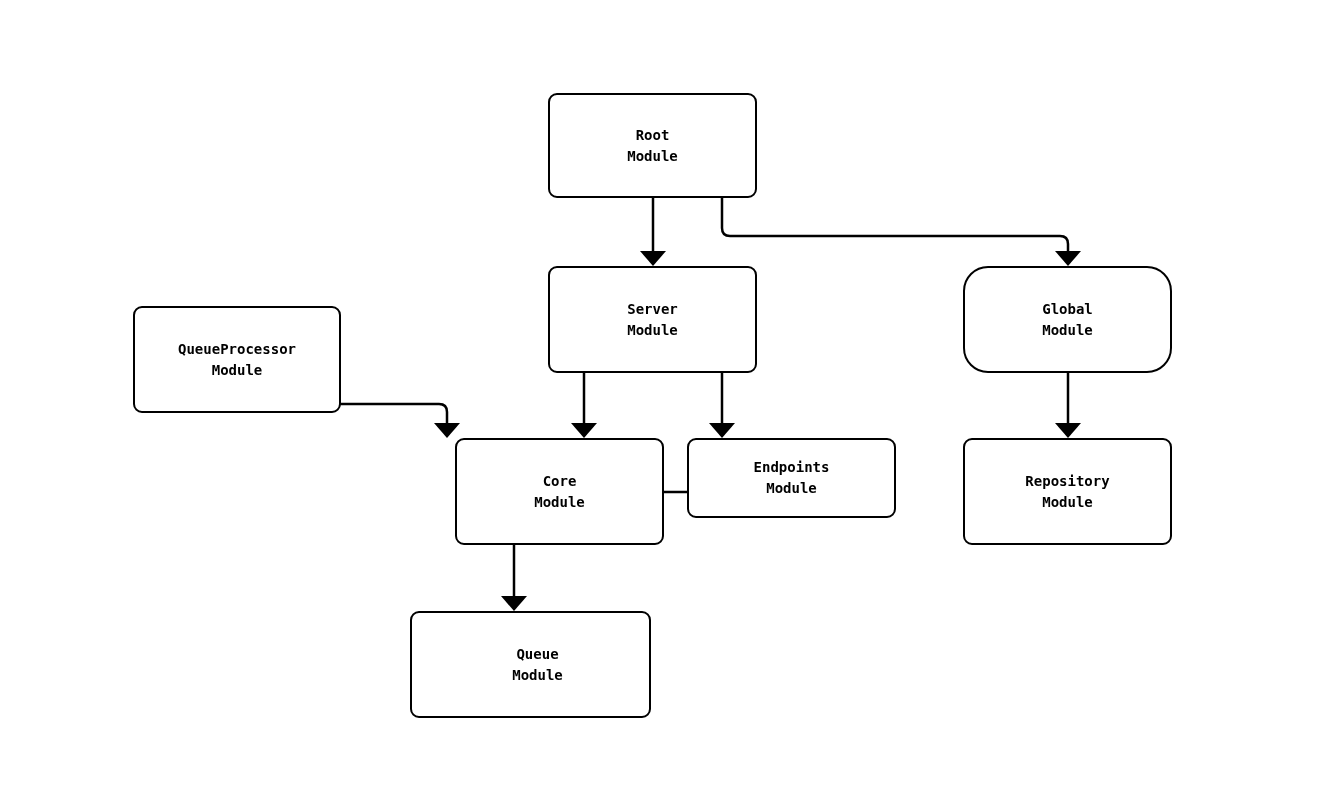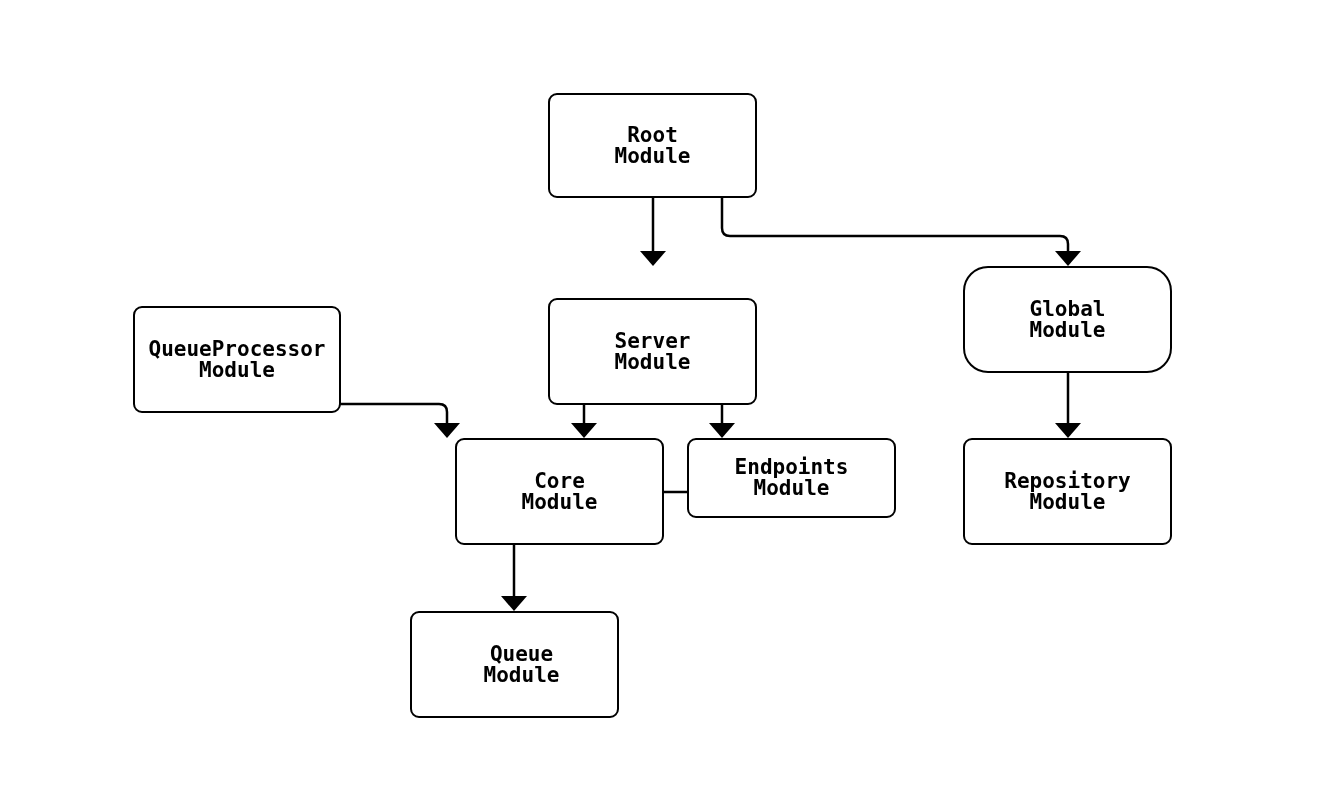--- a/index.html
+++ b/index.html
@@ -37,32 +37,32 @@
     box-sizing: border-box;
     background: #ffffff;
     border: 2.5px solid #000000;
     border-radius: 9px;
     display: flex;
     flex-direction: column;
     align-items: center;
     justify-content: center;
     text-align: center;
     font-weight: bold;
-    font-size: 21px;
+    font-size: 14px;
     line-height: 21px;
     color: #000000;
   }
   .node-root        { left: 548px; top:  93px; width: 209px; height: 105px; }
   .node-qp          { left: 133px; top: 266px; width: 208px; height: 107px; margin-top: 40px; }
-  .node-server      { left: 548px; top: 266px; width: 209px; height: 107px; margin-top: 32px; }
+  .node-server      { left: 548px; top: 266px; width: 209px; height: 107px; }
   .node-global      { left: 963px; top: 266px; width: 209px; height: 107px; border-radius: 25px; }
   .node-core        { left: 410px; top: 438px; width: 209px; height: 107px; margin-left: 45px; }
   .node-endpoints   { left: 687px; top: 438px; width: 209px; height: 80px; }
   .node-repository  { left: 963px; top: 438px; width: 209px; height: 107px; }
-  .node-queue       { left: 410px; top: 611px; width: 209px; height: 107px; padding-left: 14px; }
+  .node-queue       { left: 410px; top: 611px; width: 241px; height: 107px; padding-left: 14px; }
 </style>
 </head>
 <body>
 
 <div class="canvas">
 
   <svg class="edges" viewBox="0 0 1337 809" xmlns="http://www.w3.org/2000/svg">
     <g>
       <path d="M653,198 L653,251"></path>
       <polygon points="640,251 666,251 653,266"></polygon>

